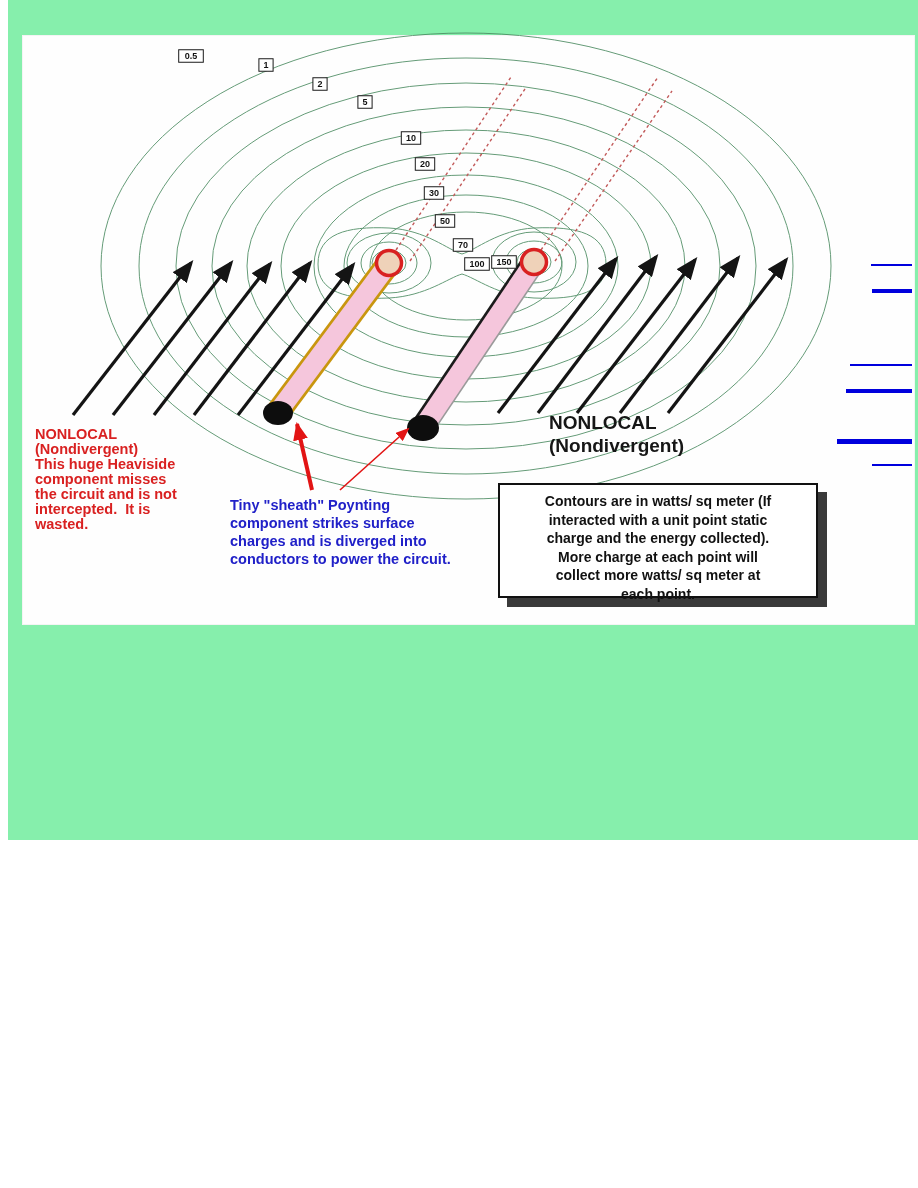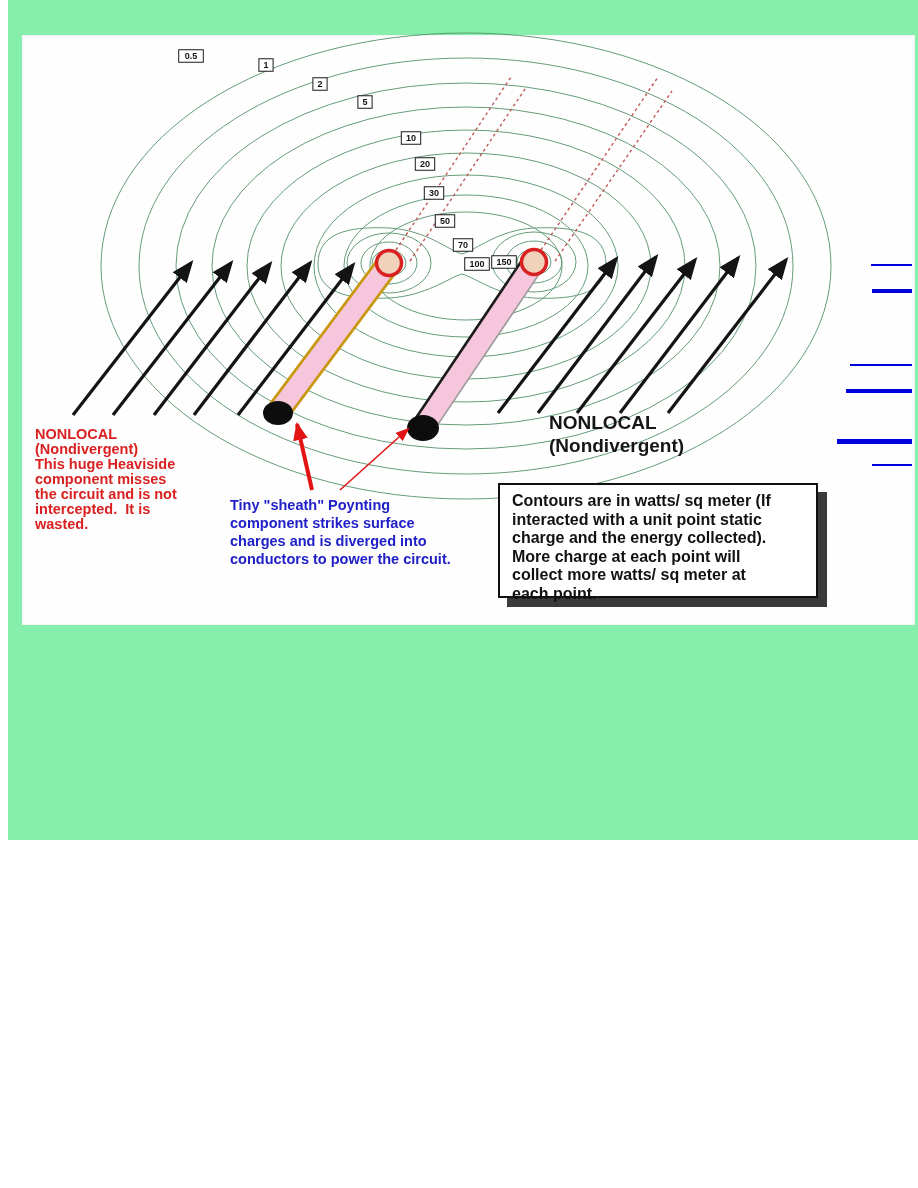--- a/index.html
+++ b/index.html
@@ -28,22 +28,23 @@
   }
   .nonlocal-right{
     left:541px;top:411px;width:220px;
     color:#161616;font-weight:bold;font-size:19px;line-height:23px;
   }
   .contour-box{
     position:absolute;left:490px;top:483px;width:292px;height:97px;
     background:#ffffff;border:2.5px solid #111;
     box-shadow:9px 9px 0 #3a3a3a;
     padding:7px 12px;
-    color:#111;font-weight:bold;font-size:16px;line-height:18.5px;
+    color:#111;font-weight:bold;font-size:14px;line-height:18.5px;
     white-space:pre-wrap;
+    text-align:center;
   }
   .caption{
     left:42px;top:640px;width:820px;
     color:#222;font-size:21.5px;line-height:26px;
   }
   .margin-link{position:absolute;background:#0000dd;}
 </style>
 </head>
 <body>
 

